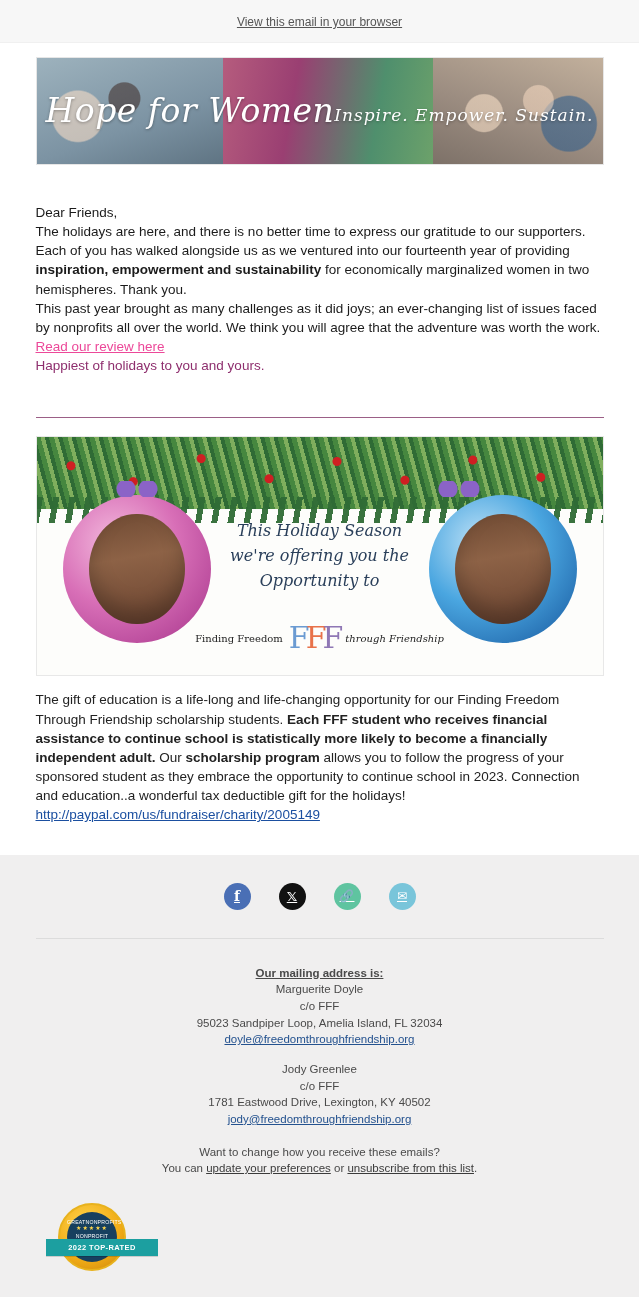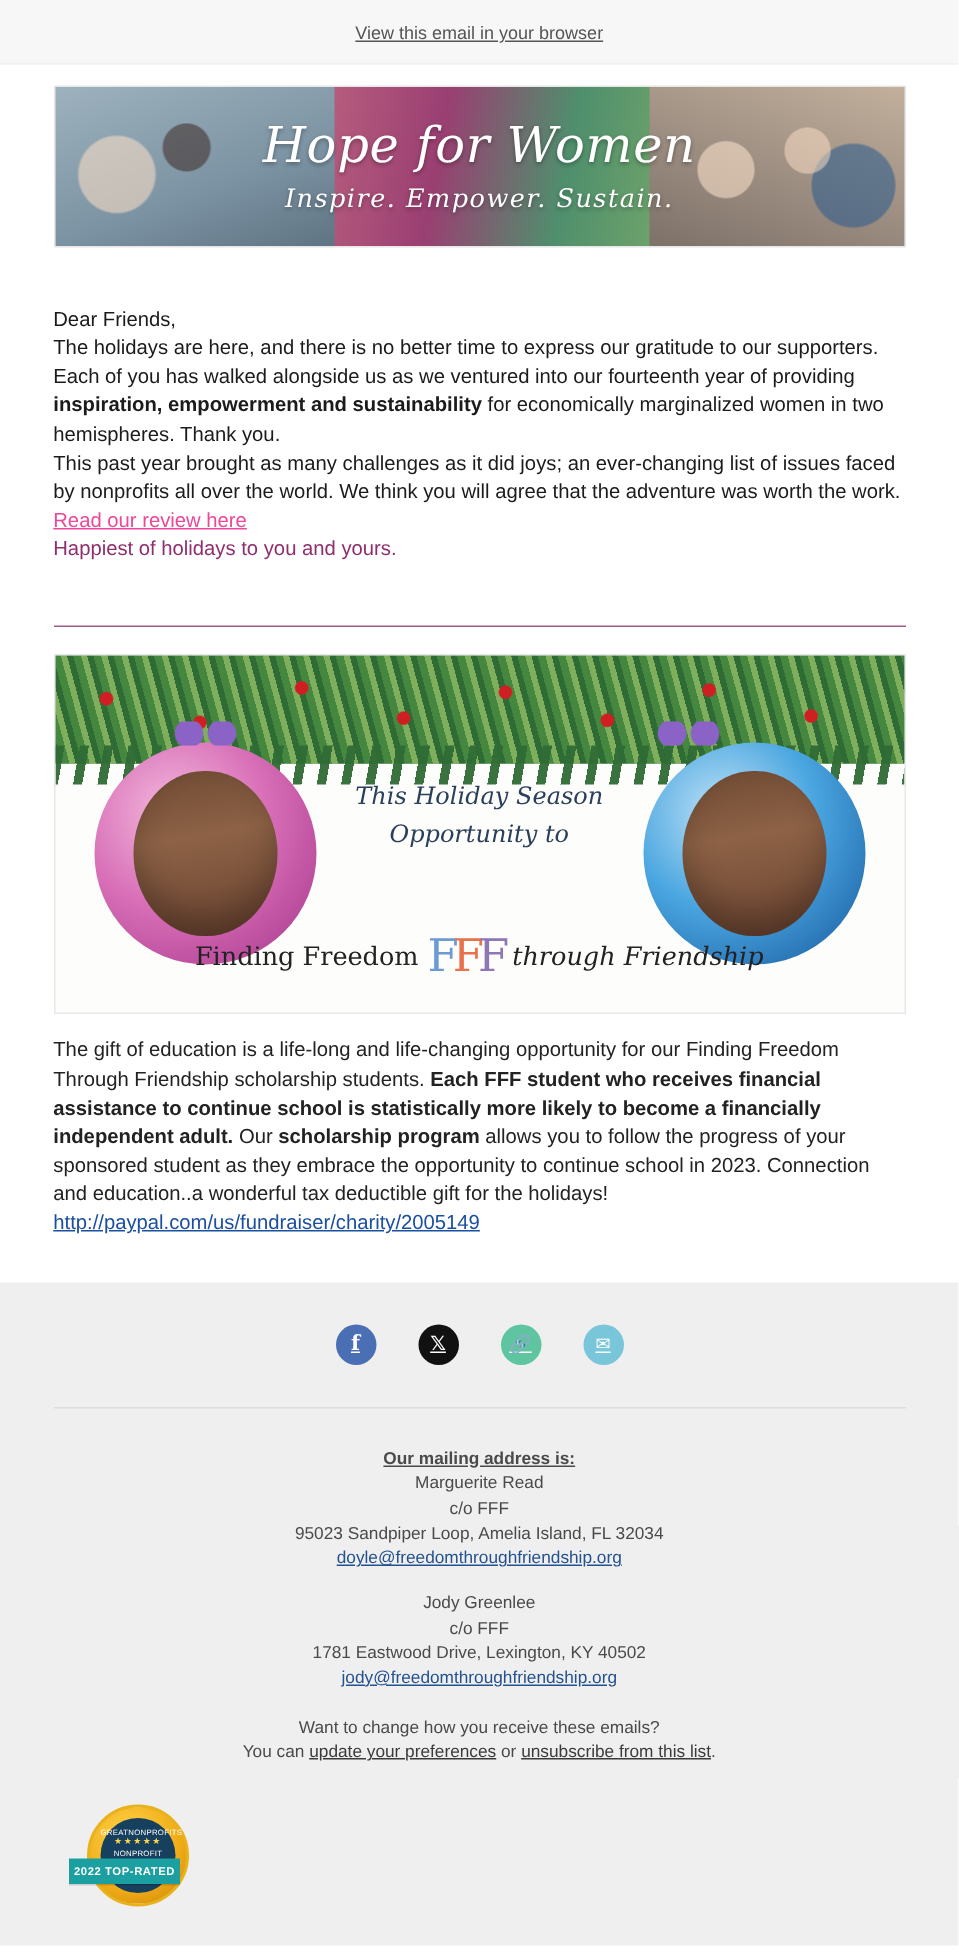--- a/index.html
+++ b/index.html
@@ -64,21 +64,20 @@
     background:
       radial-gradient(circle at 30% 52%, rgba(255,230,205,.55) 0 14%, rgba(0,0,0,0) 15%),
       radial-gradient(circle at 62% 40%, rgba(255,225,200,.5) 0 12%, rgba(0,0,0,0) 13%),
       radial-gradient(circle at 80% 62%, rgba(40,90,140,.55) 0 18%, rgba(0,0,0,0) 19%),
       linear-gradient(200deg,#c2b09c 0%, #9c8d81 55%, #7d7168 100%);
   }
   .hero-text {
     position: absolute;
     left: 0; right: 0; top: 0; bottom: 0;
     display: flex;
-    flex-direction: column;
     align-items: center;
     justify-content: center;
     z-index: 3;
     text-shadow: 0 1px 3px rgba(0,0,0,.35);
   }
   .hero-title {
     font-family: "DejaVu Serif", serif;
     font-style: italic;
     font-size: 33px;
     color: #ffffff;
@@ -187,21 +186,21 @@
   .logo-row {
     position: absolute;
     left: 0; right: 0; bottom: 22px;
     display: flex;
     align-items: center;
     justify-content: center;
     gap: 6px;
   }
   .logo-left, .logo-right {
     font-family: "DejaVu Serif", serif;
-    font-size: 17px;
+    font-size: 10px;
     color: #222;
     text-align: center;
   }
   .logo-right { font-style: italic; }
   .logo-fff {
     font-family: "DejaVu Serif", serif;
     font-size: 30px;
     letter-spacing: -4px;
     line-height: 1;
   }
@@ -297,21 +296,21 @@
     font-size: 5.2px;
     line-height: 1.25;
     text-align: center;
     padding-top: 7px;
     letter-spacing: .2px;
   }
   .badge-stars { color: #ffd64d; font-size: 6px; letter-spacing: 1px; }
   .badge-ribbon {
     position: absolute;
     left: 0; top: 38px;
-    width: 74px; height: 17px;
+    width: 112px; height: 17px;
     background: #1c9fa0;
     color: #ffffff;
     font-size: 7.5px;
     font-weight: bold;
     letter-spacing: .4px;
     display: flex;
     align-items: center;
     justify-content: center;
     box-shadow: 0 1px 0 rgba(0,0,0,.15);
   }
@@ -354,20 +353,21 @@
       </div>
       <div class="bow" style="left:100px;top:44px;"></div>
 
       <div class="ornament orn-right">
         <div class="orn-face"></div>
       </div>
       <div class="bow" style="right:100px;left:auto;top:44px;"></div>
 
       <div class="holiday-center">
         <div class="line">This Holiday Season</div>
+        <div class="line">we're offering you the</div>
         <div class="line">Opportunity to</div>
       </div>
 
       <div class="logo-row">
         <span class="logo-left">Finding Freedom</span>
         <span class="logo-fff"><span class="f1">F</span><span class="f2">F</span><span class="f3">F</span></span>
         <span class="logo-right">through Friendship</span>
       </div>
     </div>
 
@@ -384,21 +384,21 @@
       <a class="social-btn sb-facebook" href="#">f</a>
       <a class="social-btn sb-x" href="#">𝕏</a>
       <a class="social-btn sb-link" href="#">🔗</a>
       <a class="social-btn sb-email" href="#">✉</a>
     </div>
 
     <hr class="footer-rule">
 
     <div class="addr">
       <div class="strong-u">Our mailing address is:</div>
-      <div>Marguerite Read</div>
+      <div>Marguerite Doyle</div>
       <div>c/o FFF</div>
       <div>95023 Sandpiper Loop, Amelia Island, FL 32034</div>
       <div><a href="#">doyle@freedomthroughfriendship.org</a></div>
 
       <div class="blk">Jody Greenlee</div>
       <div>c/o FFF</div>
       <div>1781 Eastwood Drive, Lexington, KY 40502</div>
       <div><a href="#">jody@freedomthroughfriendship.org</a></div>
 
       <div class="prefs">

